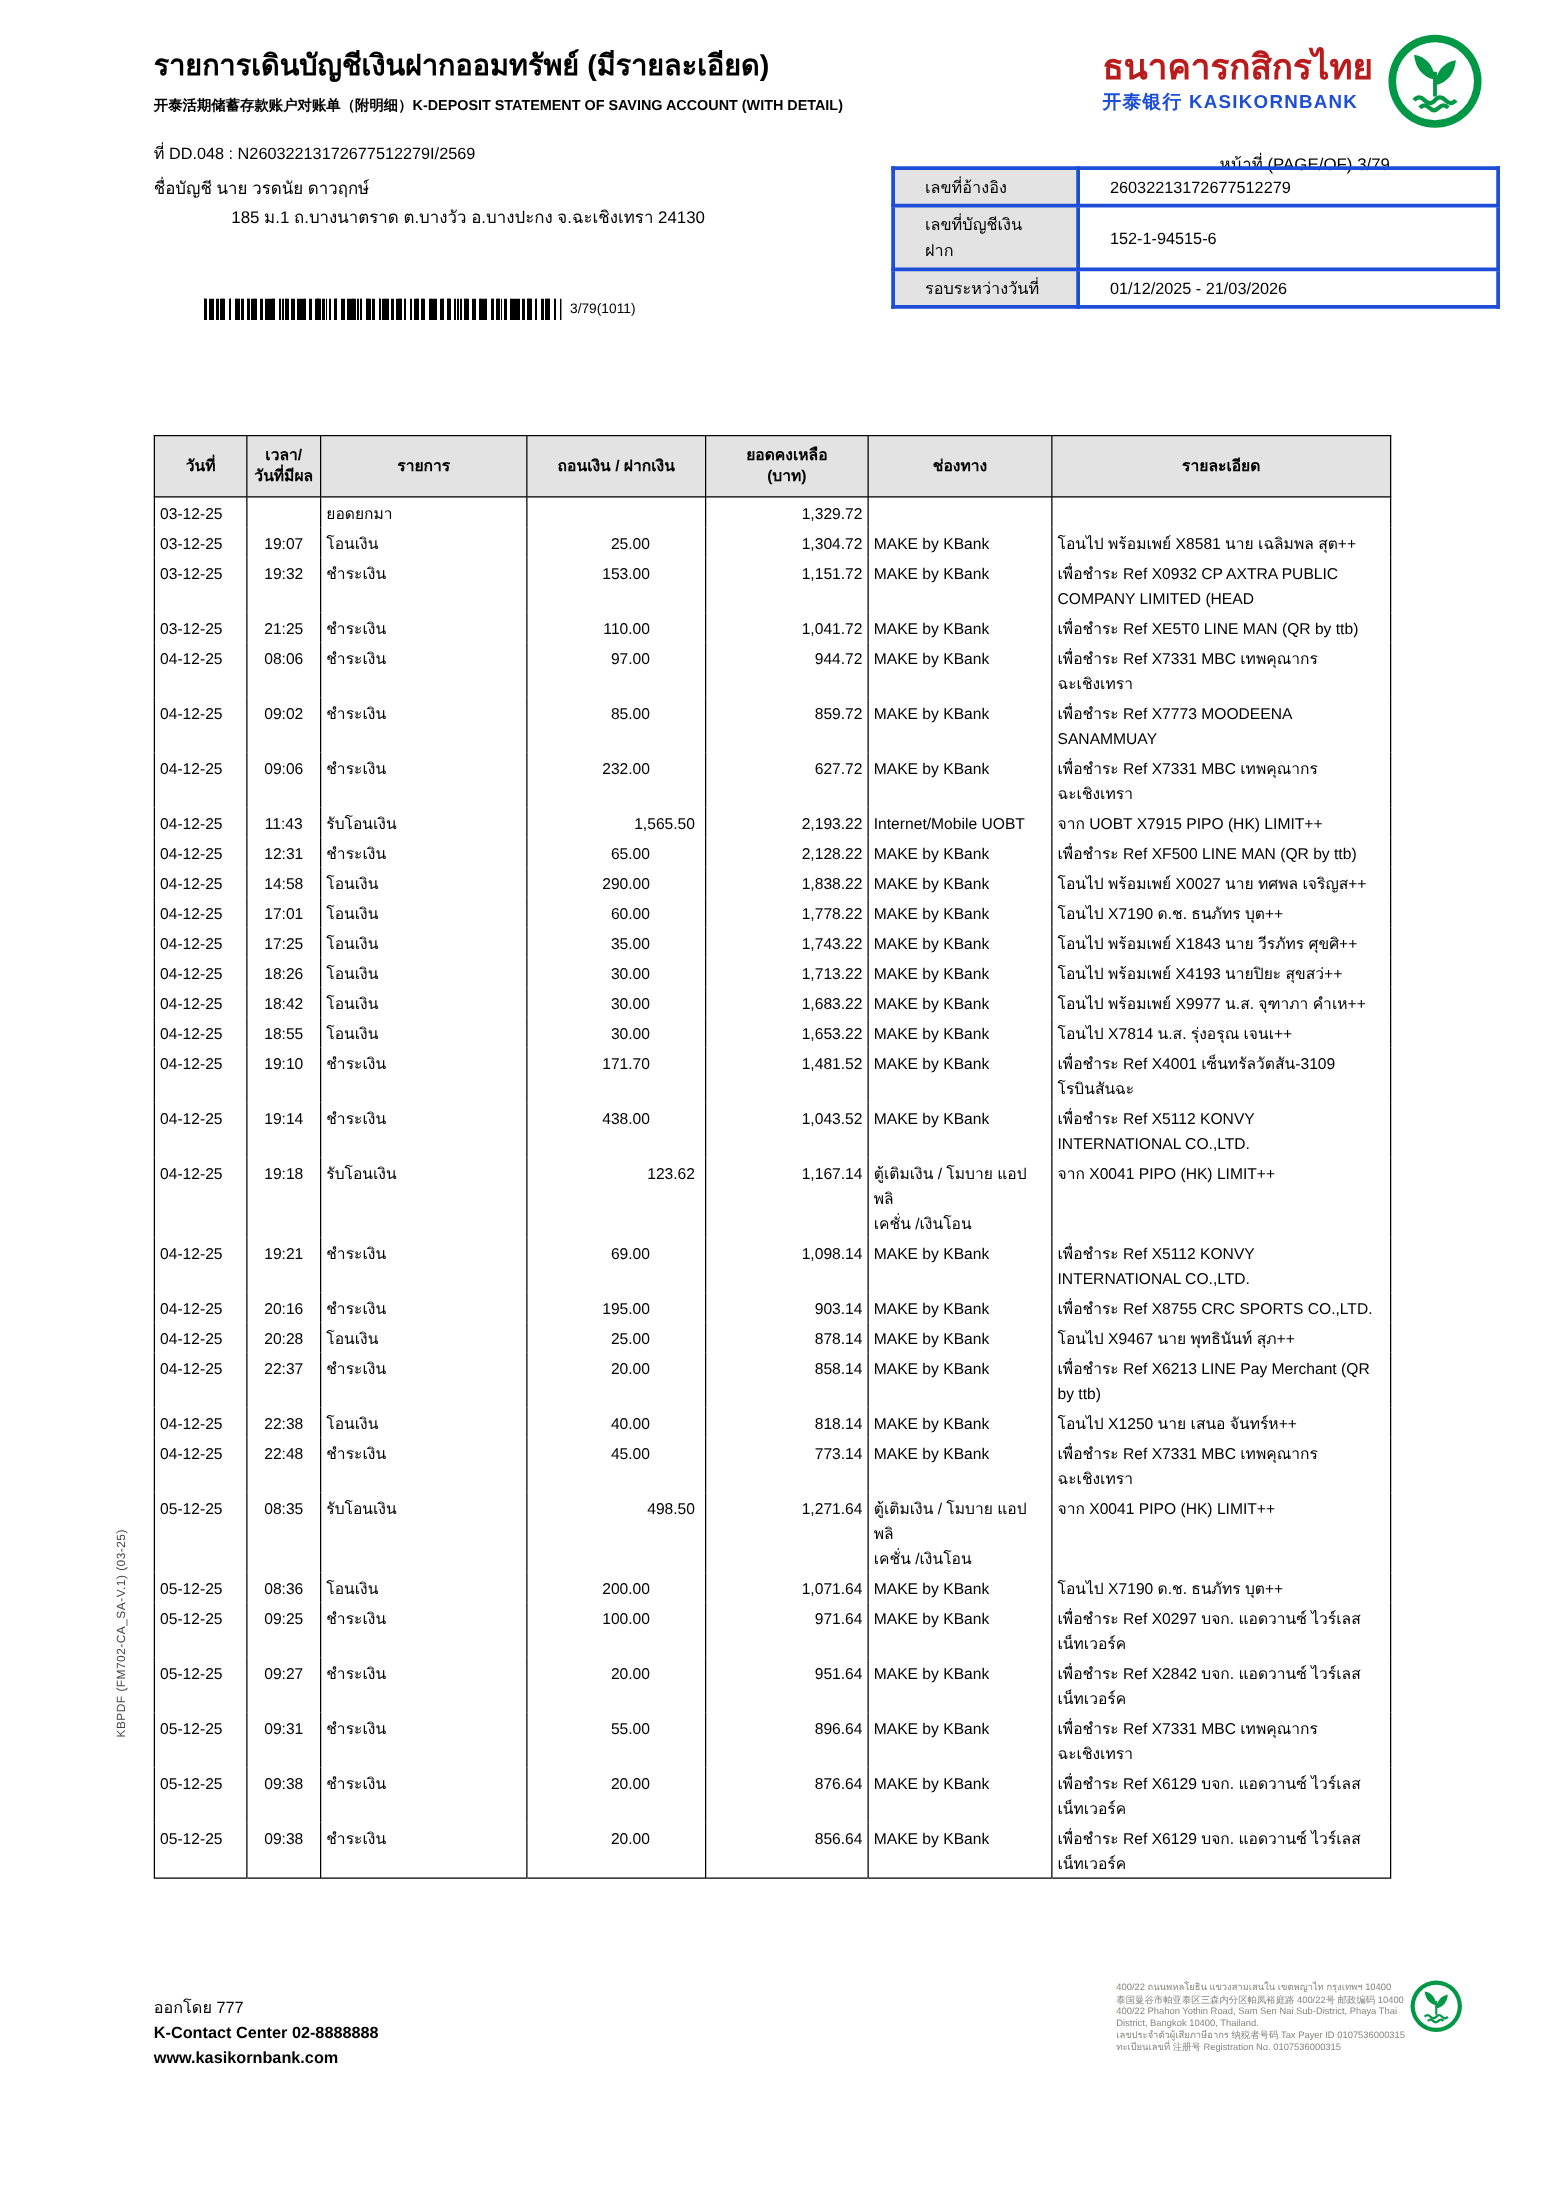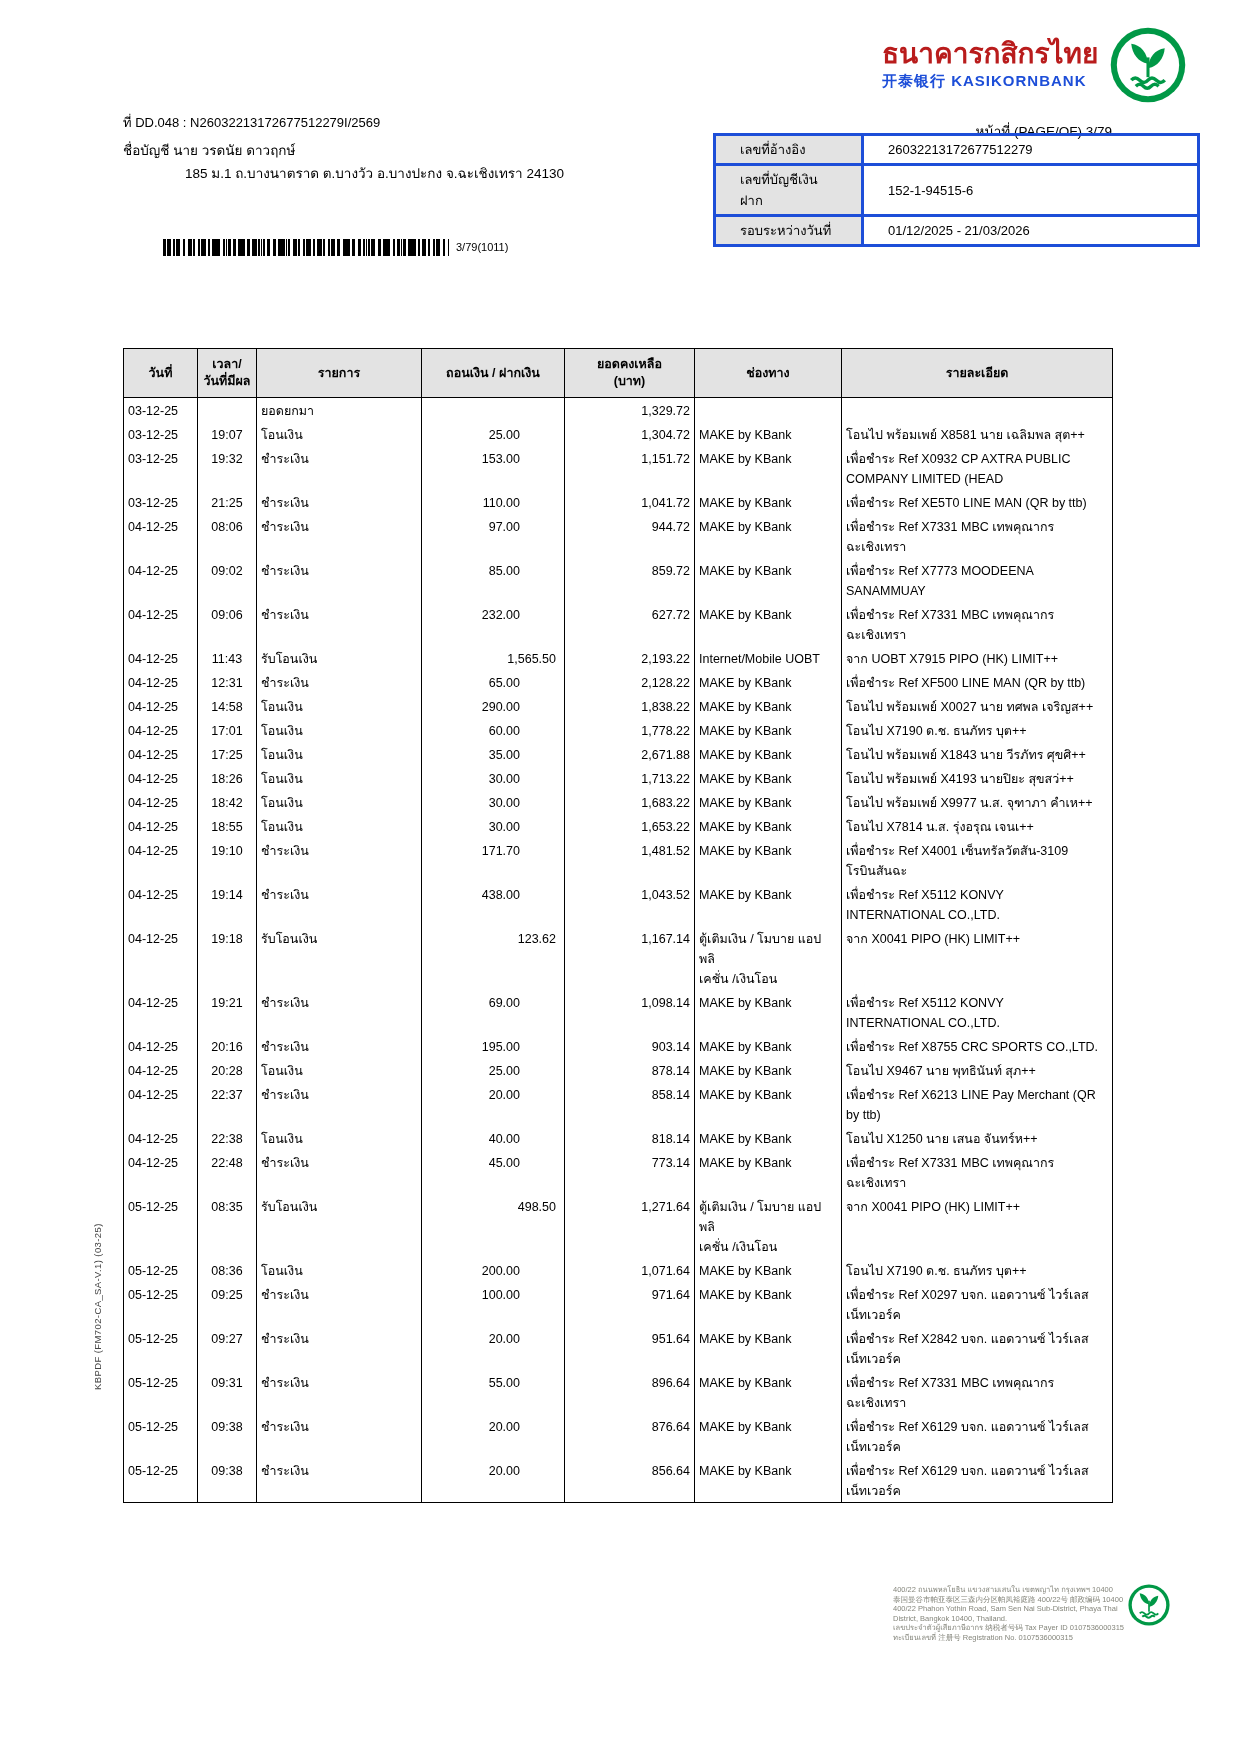--- a/index.html
+++ b/index.html
@@ -60,20 +60,24 @@
   .footer-left .b{font-weight:bold;}
   .footer-right{position:absolute;left:893px;top:1585px;width:235px;font-size:7.5px;
                 line-height:9.5px;color:#85867c;}
   .footer-logo{position:absolute;left:1128px;top:1584px;width:42px;height:42px;}
 </style>
 </head>
 <body>
 
 <div class="page">
 
+  <div class="title-block">
+    <div class="title-th">รายการเดินบัญชีเงินฝากออมทรัพย์ (มีรายละเอียด)</div>
+    <div class="title-sub">开泰活期储蓄存款账户对账单（附明细）K-DEPOSIT STATEMENT OF SAVING ACCOUNT (WITH DETAIL)</div>
+  </div>
 
   <div class="logo-block">
     <div class="bank-names">
       <div class="bank-th">ธนาคารกสิกรไทย</div>
       <div class="bank-cn">开泰银行 KASIKORNBANK</div>
     </div>
     <svg class="logo-svg" viewBox="0 0 100 100">
       <circle cx="50" cy="50" r="49" fill="#009846"></circle>
       <circle cx="50" cy="50" r="41" fill="#ffffff"></circle>
       <path d="M48 66 L48 40 L52 40 L52 66 Z" fill="#009846"></path>
@@ -234,21 +238,21 @@
           <td class="c-amt wd">60.00</td>
           <td class="c-bal">1,778.22</td>
           <td class="c-ch">MAKE by KBank</td>
           <td class="c-det">โอนไป X7190 ด.ช. ธนภัทร บุต++</td>
         </tr>
         <tr>
           <td class="c-date">04-12-25</td>
           <td class="c-time">17:25</td>
           <td class="c-desc">โอนเงิน</td>
           <td class="c-amt wd">35.00</td>
-          <td class="c-bal">2,671.88</td>
+          <td class="c-bal">1,743.22</td>
           <td class="c-ch">MAKE by KBank</td>
           <td class="c-det">โอนไป พร้อมเพย์ X1843 นาย วีรภัทร ศุขศิ++</td>
         </tr>
         <tr>
           <td class="c-date">04-12-25</td>
           <td class="c-time">18:26</td>
           <td class="c-desc">โอนเงิน</td>
           <td class="c-amt wd">30.00</td>
           <td class="c-bal">1,713.22</td>
           <td class="c-ch">MAKE by KBank</td>
@@ -426,20 +430,25 @@
           <td class="c-bal">856.64</td>
           <td class="c-ch">MAKE by KBank</td>
           <td class="c-det">เพื่อชำระ Ref X6129 บจก. แอดวานซ์ ไวร์เลส
 เน็ทเวอร์ค</td>
         </tr>
       </tbody>
   </table>
 
   <div class="side-text">KBPDF (FM702-CA_SA-V.1) (03-25)</div>
 
+  <div class="footer-left">
+    <div>ออกโดย 777</div>
+    <div class="b">K-Contact Center 02-8888888</div>
+    <div class="b">www.kasikornbank.com</div>
+  </div>
 
   <div class="footer-right">
     <div>400/22 ถนนพหลโยธิน แขวงสามเสนใน เขตพญาไท กรุงเทพฯ 10400</div>
     <div>泰国曼谷市帕亚泰区三森内分区帕凤裕庭路 400/22号 邮政编码 10400</div>
     <div>400/22 Phahon Yothin Road, Sam Sen Nai Sub-District, Phaya Thai District, Bangkok 10400, Thailand.</div>
     <div>เลขประจำตัวผู้เสียภาษีอากร 纳税者号码 Tax Payer ID 0107536000315</div>
     <div>ทะเบียนเลขที่ 注册号 Registration No. 0107536000315</div>
   </div>
 
   <svg class="footer-logo" viewBox="0 0 100 100">

